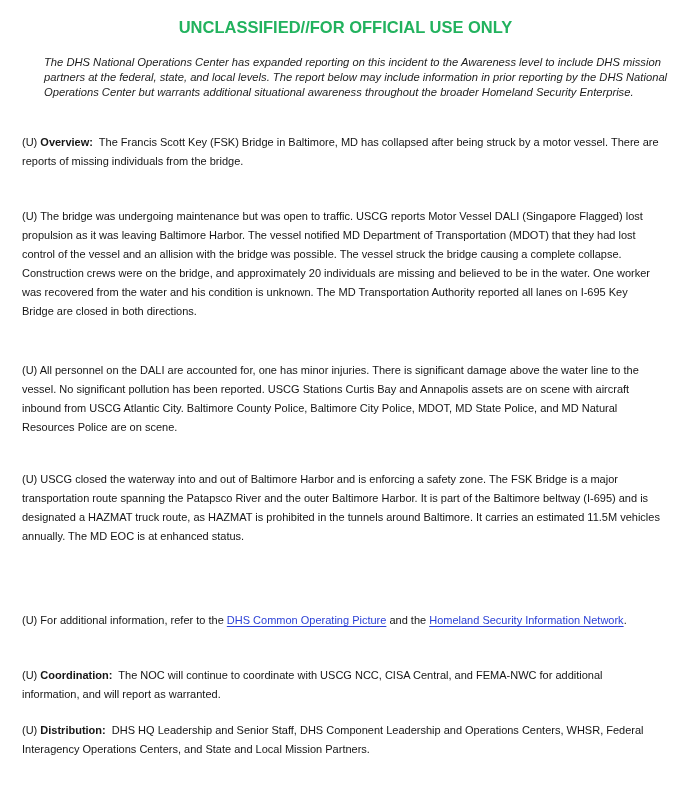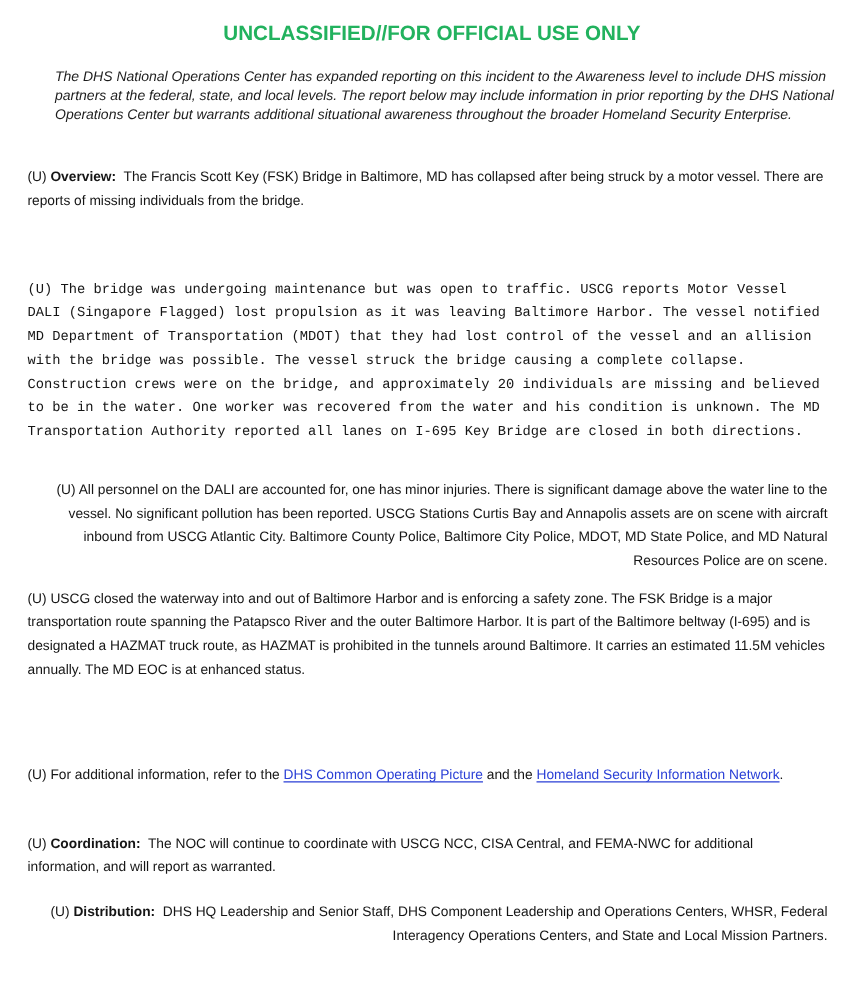--- a/index.html
+++ b/index.html
@@ -50,22 +50,22 @@
       left: 22px;
       width: 640px;
       font-size: 11px;
       line-height: 19px;
       color: #151515;
     }
     .para .lead {
       font-weight: bold;
     }
     .p-overview { top: 133px; }
-    .p-bridge { top: 223px; font-family: Liberation Mono, monospace; }
-    .p-personnel { top: 383px; text-align: right; }
+    .p-bridge { top: 207px; }
+    .p-personnel { top: 361px; }
     .p-uscg { top: 470px; }
     .p-info { top: 611px; }
     .p-coord { top: 666px; }
     .p-dist { top: 721px; }
     a.link {
       color: #2a3fd6;
       text-decoration: underline;
       text-underline-offset: 2px;
     }
   </style>
@@ -83,15 +83,15 @@
   <p class="para p-bridge" style="margin:0;">(U) The bridge was undergoing maintenance but was open to traffic. USCG reports Motor Vessel DALI (Singapore Flagged) lost propulsion as it was leaving Baltimore Harbor. The vessel notified MD Department of Transportation (MDOT) that they had lost control of the vessel and an allision with the bridge was possible. The vessel struck the bridge causing a complete collapse. Construction crews were on the bridge, and approximately 20 individuals are missing and believed to be in the water. One worker was recovered from the water and his condition is unknown. The MD Transportation Authority reported all lanes on I-695 Key Bridge are closed in both directions.</p>
 
   <p class="para p-personnel" style="margin:0;">(U) All personnel on the DALI are accounted for, one has minor injuries. There is significant damage above the water line to the vessel. No significant pollution has been reported. USCG Stations Curtis Bay and Annapolis assets are on scene with aircraft inbound from USCG Atlantic City. Baltimore County Police, Baltimore City Police, MDOT, MD State Police, and MD Natural Resources Police are on scene.</p>
 
   <p class="para p-uscg" style="margin:0;">(U) USCG closed the waterway into and out of Baltimore Harbor and is enforcing a safety zone. The FSK Bridge is a major transportation route spanning the Patapsco River and the outer Baltimore Harbor. It is part of the Baltimore beltway (I-695) and is designated a HAZMAT truck route, as HAZMAT is prohibited in the tunnels around Baltimore. It carries an estimated 11.5M vehicles annually. The MD EOC is at enhanced status.</p>
 
   <p class="para p-info" style="margin:0;"><span>(U) For additional information, refer to the </span><a class="link" href="#">DHS Common Operating Picture</a><span style="white-space: pre-wrap;"> and the </span><a class="link" href="#">Homeland Security Information Network</a><span>.</span></p>
 
   <p class="para p-coord" style="margin:0;"><span>(U) </span><span class="lead">Coordination:</span><span style="white-space: pre-wrap;">  The NOC will continue to coordinate with USCG NCC, CISA Central, and FEMA-NWC for additional information, and will report as warranted.</span></p>
 
-  <p class="para p-dist" style="margin:0;text-align:right;"><span>(U) </span><span class="lead">Distribution:</span><span style="white-space: pre-wrap;">  DHS HQ Leadership and Senior Staff, DHS Component Leadership and Operations Centers, WHSR, Federal Interagency Operations Centers, and State and Local Mission Partners.</span></p>
+  <p class="para p-dist" style="margin:0;"><span>(U) </span><span class="lead">Distribution:</span><span style="white-space: pre-wrap;">  DHS HQ Leadership and Senior Staff, DHS Component Leadership and Operations Centers, WHSR, Federal Interagency Operations Centers, and State and Local Mission Partners.</span></p>
 
 </div>
 
 </body></html>

